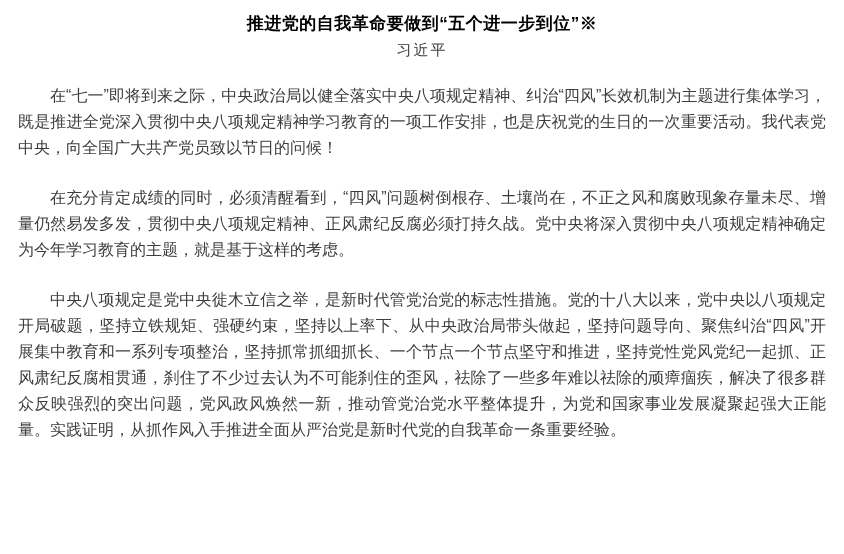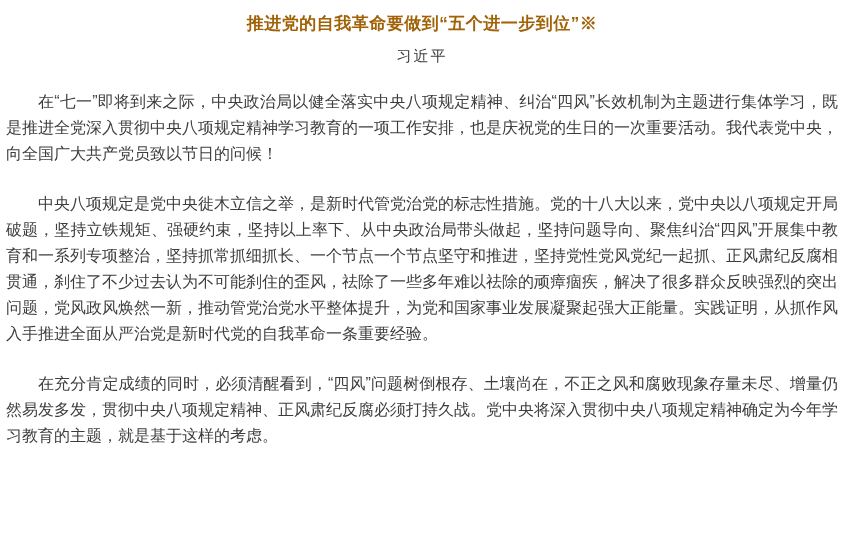--- a/index.html
+++ b/index.html
@@ -16,40 +16,40 @@
   }
   .page {
     position: relative;
     width: 844px;
     height: 554px;
     padding: 0 6px;
     box-sizing: border-box;
     background: #ffffff;
   }
   .title {
-    margin: 13px 0 12px 0;
+    margin: 13px 0 6px 0;
     text-align: center;
     font-size: 17px;
     line-height: 22px;
     font-weight: bold;
-    color: #a16207;
+    color: #000000;
     letter-spacing: 0.5px;
     font-family: "Liberation Sans", sans-serif;
   }
   .author {
     text-align: center;
     font-size: 15px;
     line-height: 18px;
     font-weight: normal;
     color: #3a3a3a;
     font-family: "DejaVu Serif", "Liberation Serif", serif;
     letter-spacing: 2px;
   }
   .content {
-    margin: 0;
+    margin: 12px;
   }
   .content p {
     margin: 24px 0;
     font-size: 16px;
     line-height: 26px;
     color: #3d3d3d;
     text-align: justify;
     text-justify: inter-ideograph;
     text-indent: 2em;
     font-family: "Liberation Sans", sans-serif;
@@ -58,17 +58,17 @@
 </head>
 <body>
 
 <div class="page">
   <h1 class="title">推进党的自我革命要做到“五个进一步到位”※</h1>
 
   <div class="author">习近平</div>
 
   <div class="content">
     <p>在“七一”即将到来之际，中央政治局以健全落实中央八项规定精神、纠治“四风”长效机制为主题进行集体学习，既是推进全党深入贯彻中央八项规定精神学习教育的一项工作安排，也是庆祝党的生日的一次重要活动。我代表党中央，向全国广大共产党员致以节日的问候！</p>
+    <p>在充分肯定成绩的同时，必须清醒看到，“四风”问题树倒根存、土壤尚在，不正之风和腐败现象存量未尽、增量仍然易发多发，贯彻中央八项规定精神、正风肃纪反腐必须打持久战。党中央将深入贯彻中央八项规定精神确定为今年学习教育的主题，就是基于这样的考虑。</p>
     <p>中央八项规定是党中央徙木立信之举，是新时代管党治党的标志性措施。党的十八大以来，党中央以八项规定开局破题，坚持立铁规矩、强硬约束，坚持以上率下、从中央政治局带头做起，坚持问题导向、聚焦纠治“四风”开展集中教育和一系列专项整治，坚持抓常抓细抓长、一个节点一个节点坚守和推进，坚持党性党风党纪一起抓、正风肃纪反腐相贯通，刹住了不少过去认为不可能刹住的歪风，祛除了一些多年难以祛除的顽瘴痼疾，解决了很多群众反映强烈的突出问题，党风政风焕然一新，推动管党治党水平整体提升，为党和国家事业发展凝聚起强大正能量。实践证明，从抓作风入手推进全面从严治党是新时代党的自我革命一条重要经验。</p>
-    <p>在充分肯定成绩的同时，必须清醒看到，“四风”问题树倒根存、土壤尚在，不正之风和腐败现象存量未尽、增量仍然易发多发，贯彻中央八项规定精神、正风肃纪反腐必须打持久战。党中央将深入贯彻中央八项规定精神确定为今年学习教育的主题，就是基于这样的考虑。</p>
   </div>
 
 </div>
 
 </body></html>

